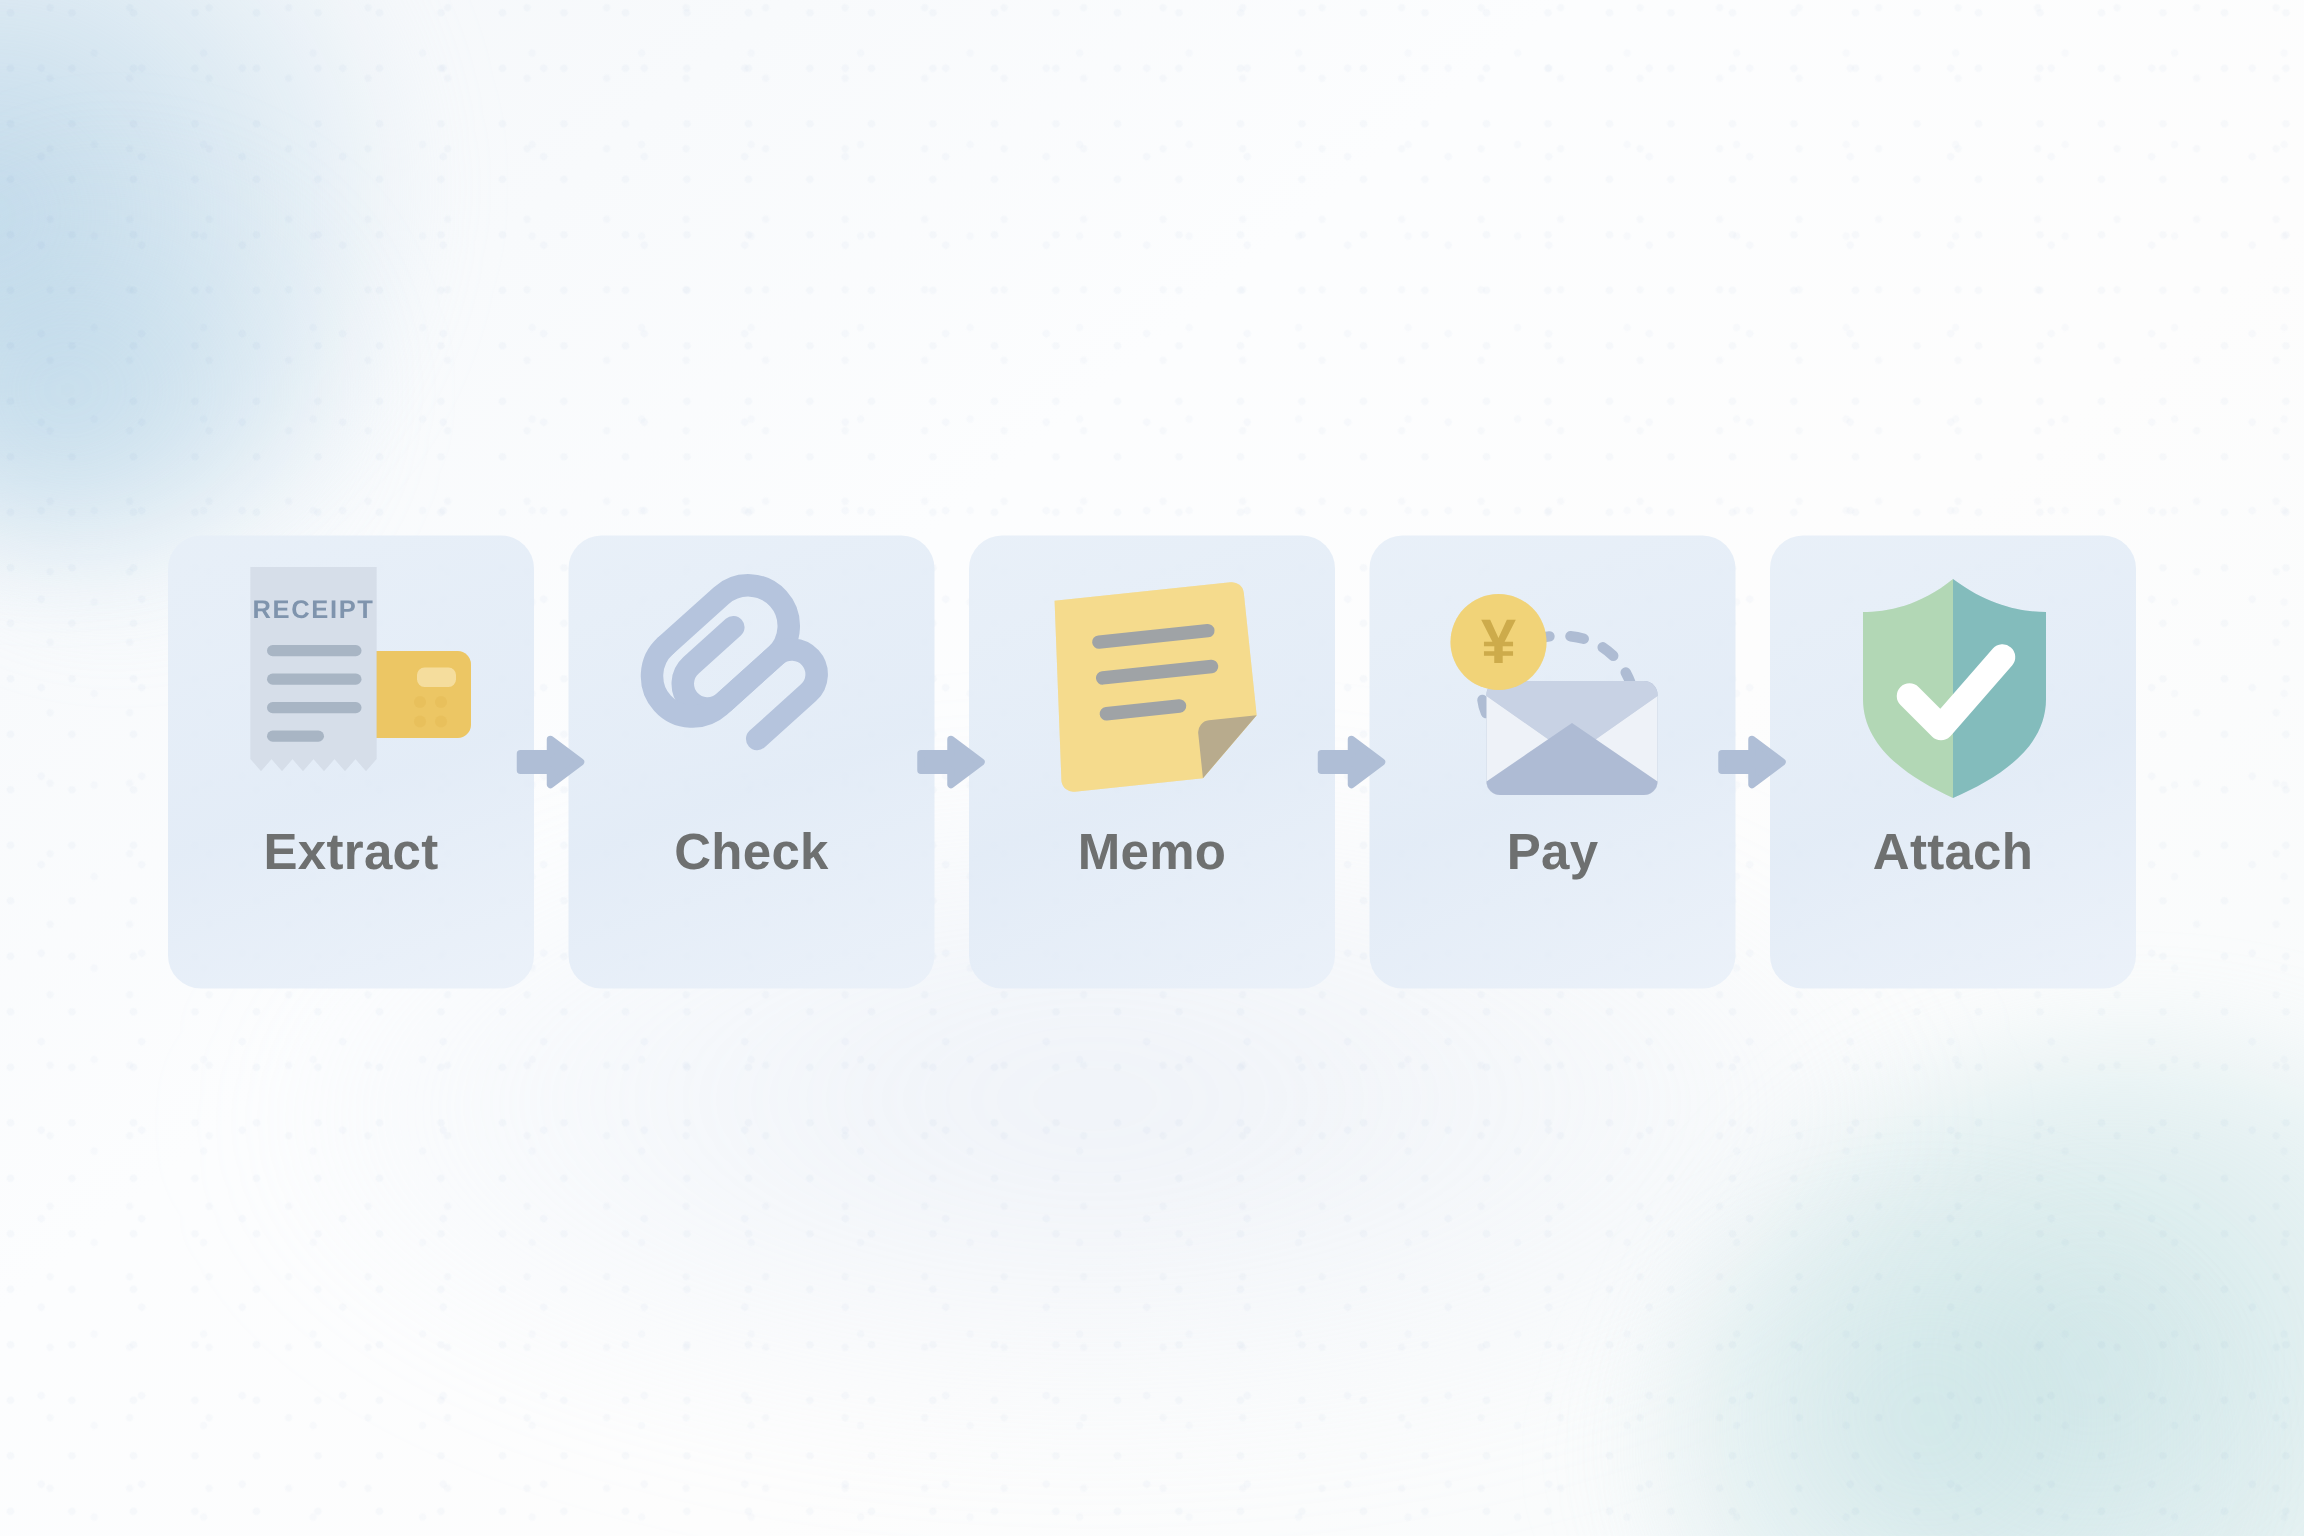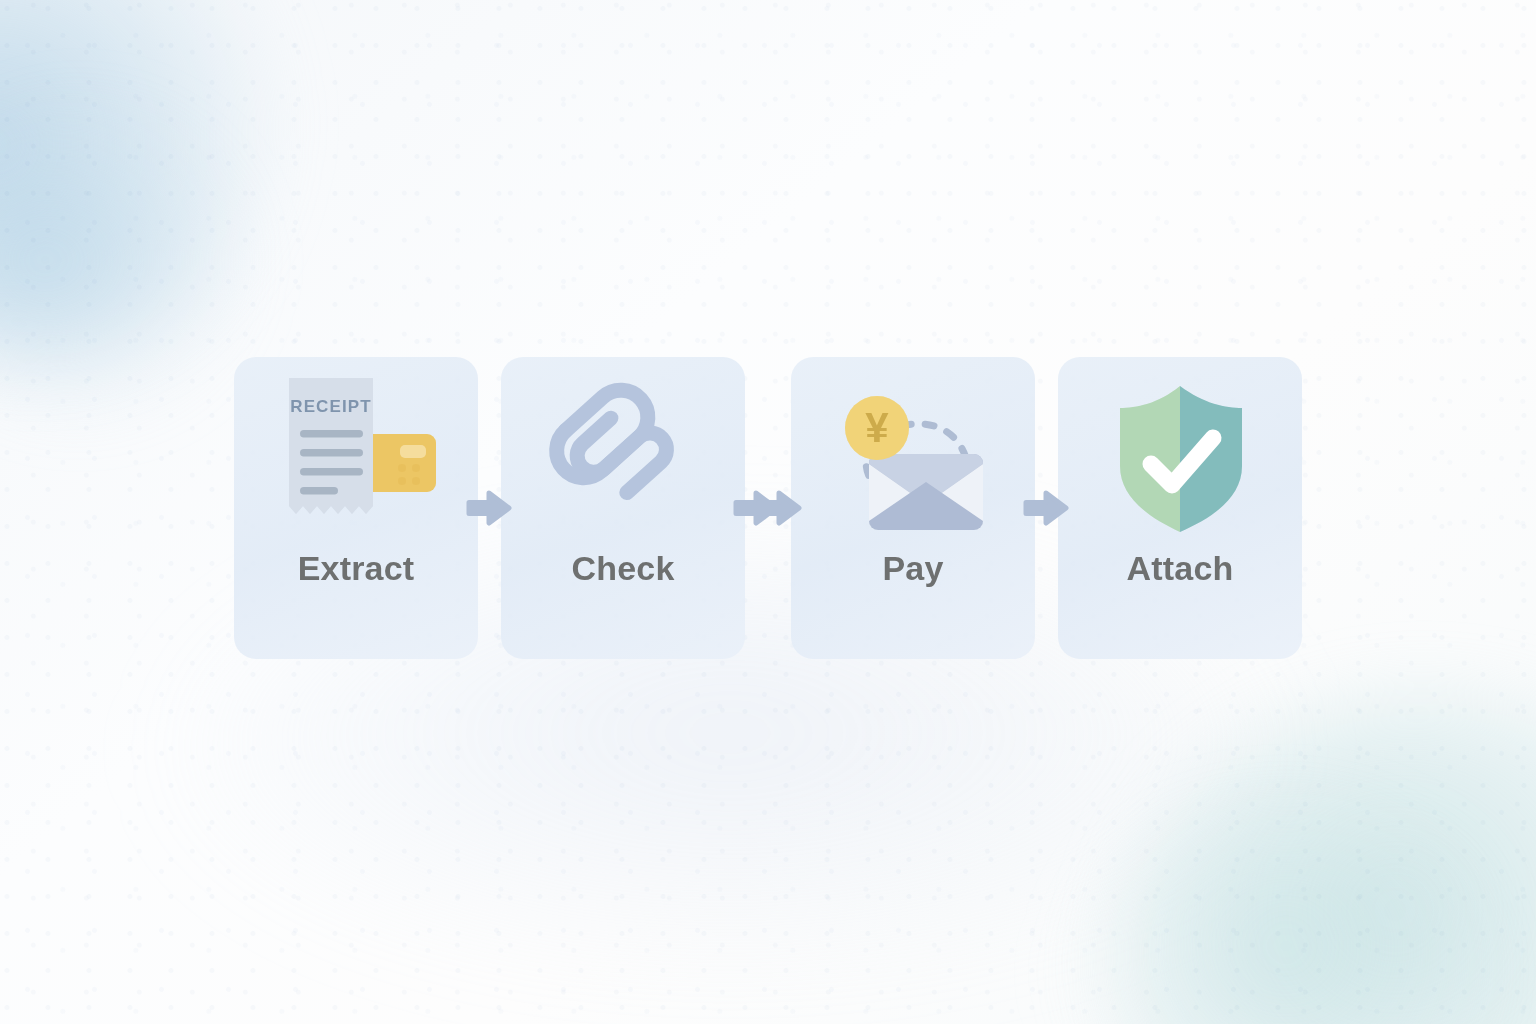--- a/index.html
+++ b/index.html
@@ -195,20 +195,38 @@
     </div>
     <div class="card-label">Check</div>
   </div>
 
   <div class="arrow">
     <svg width="46" height="44" viewBox="0 0 46 44">
       <path d="M2 16.5 h20 v-9.5 l20 15 -20 15 v-9.5 h-20 z" fill="#afbed6" stroke="#afbed6" stroke-width="5" stroke-linejoin="round"></path>
     </svg>
   </div>
 
+  <div class="card">
+    <div class="icon-wrap">
+      <svg width="170" height="170" viewBox="0 0 170 170">
+        <g transform="rotate(-6 85 82)">
+          <path d="M26 22 h118 a8 8 0 0 1 8 8 v82 l-40 38 h-86 a8 8 0 0 1 -8 -8 z" fill="#f4d783"></path>
+          <path d="M26 22 h118 a8 8 0 0 1 8 8 v82 l-40 38 h-86 a8 8 0 0 1 -8 -8 z" fill="#f7e2a0" opacity="0.35"></path>
+
+          <path d="M152 112 l-40 38 v-30 a8 8 0 0 1 8 -8 z" fill="#b8ab8d"></path>
+          <g fill="#9fa3a6">
+            <rect x="48" y="48" width="82" height="9" rx="4.5"></rect>
+            <rect x="48" y="72" width="82" height="9" rx="4.5"></rect>
+            <rect x="48" y="96" width="58" height="9" rx="4.5"></rect>
+          </g>
+        </g>
+      </svg>
+    </div>
+    <div class="card-label">Memo</div>
+  </div>
 
   <div class="arrow">
     <svg width="46" height="44" viewBox="0 0 46 44">
       <path d="M2 16.5 h20 v-9.5 l20 15 -20 15 v-9.5 h-20 z" fill="#afbed6" stroke="#afbed6" stroke-width="5" stroke-linejoin="round"></path>
     </svg>
   </div>
 
   <div class="card">
     <div class="icon-wrap">
       <svg width="190" height="170" viewBox="0 0 190 170">

